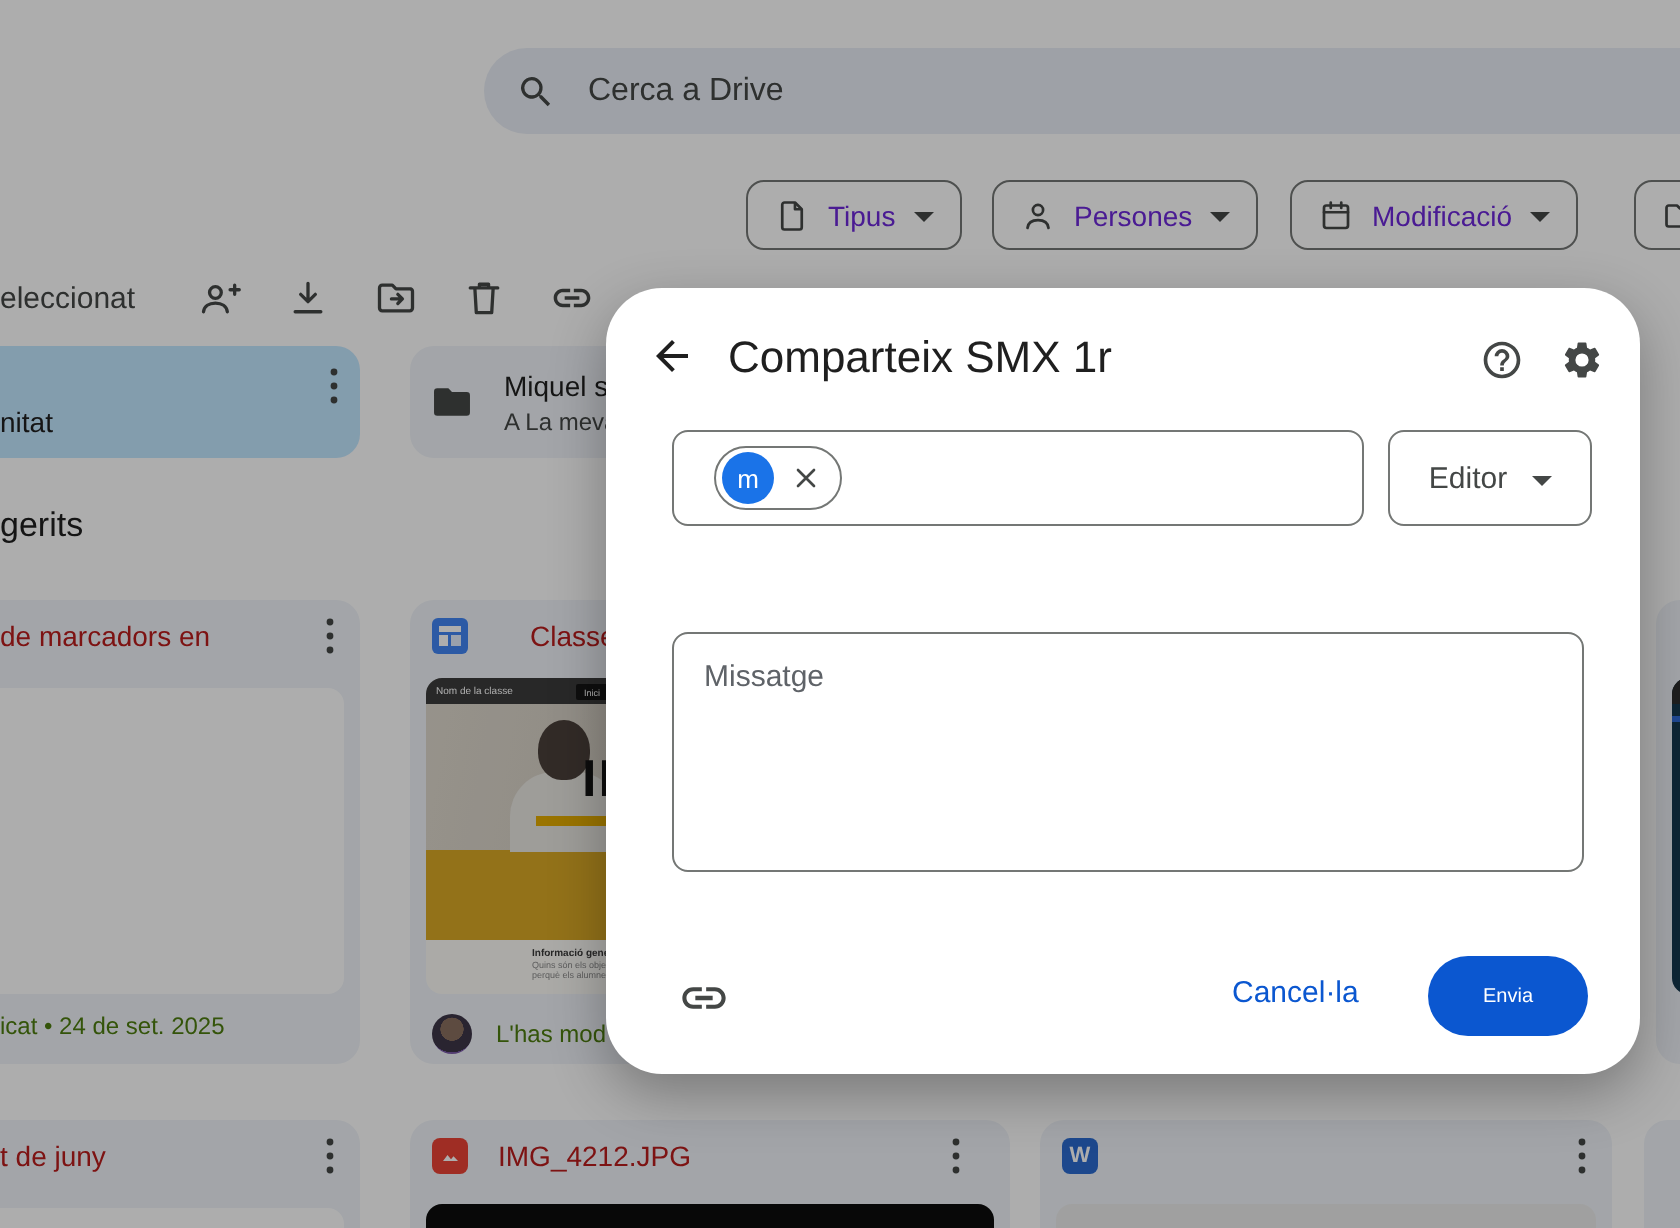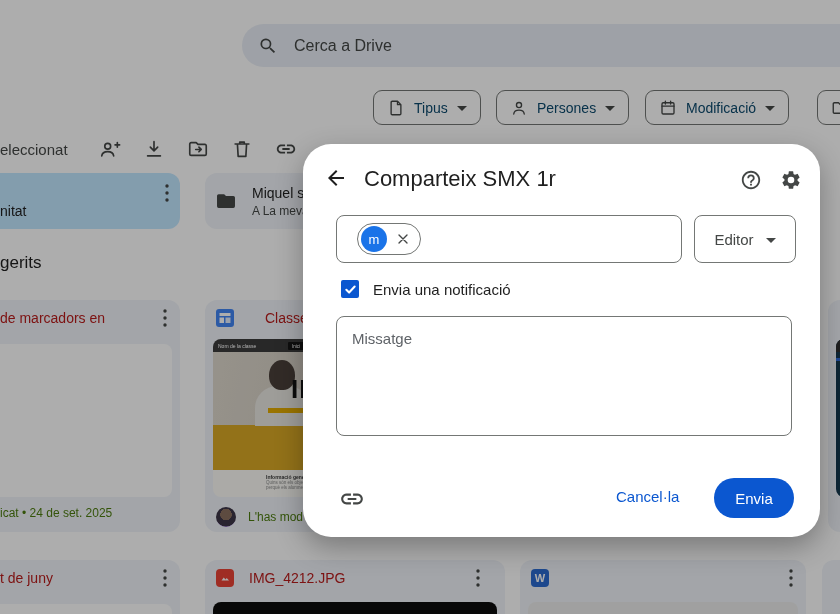--- a/index.html
+++ b/index.html
@@ -19,21 +19,21 @@
     border:none; background:transparent; outline:none; margin-left:16px;
     font-size:16px; color:#444746; width:480px;
     font-family:"Liberation Sans", sans-serif;
   }
   .searchbar input::placeholder{ color:#444746; opacity:1; }
 
   .chip{
     position:absolute; top:90px; height:35px; background:#fff;
     border:1px solid #747775; border-radius:9px;
     display:flex; align-items:center; gap:9px; padding:0 13px;
-    font-size:14px; color:#0c4a6e; white-space:nowrap;
+    font-size:14px; color:#6d28d9; white-space:nowrap;
   }
   .caret{ width:0; height:0; border-left:5px solid transparent;
     border-right:5px solid transparent; border-top:5px solid #444746; margin-top:2px;}
 
   .toolbar{ position:absolute; left:0; top:133px; height:32px;
     display:flex; align-items:center; color:#444746; }
   .sel-text{ font-size:15px; color:#444746; margin-right:20px; white-space:nowrap;}
   .tb-btn{ width:22px; height:22px; margin:0 11px; color:#444746; }
 
   .fcard{ position:absolute; border-radius:12px; background:#f0f4f9; }
@@ -122,21 +122,21 @@
     color:#1f1f1f; outline:none; font-family:"Liberation Sans", sans-serif;
     background:#fff;}
   .message textarea::placeholder{ color:#5f6368; opacity:1; }
 
   .link-btn{ position:absolute; left:36px; top:341px; width:28px; height:28px;
     color:#444746; background:none; border:none; cursor:pointer; }
   .cancel-btn{ position:absolute; left:313px; top:340px; height:24px;
     font-size:15px; font-weight:500; color:#0b57d0; background:none; border:none;
     cursor:pointer; font-family:"Liberation Sans", sans-serif;}
   .send-btn{ position:absolute; left:411px; top:334px; width:80px; height:40px;
-    border-radius:20px; background:#0b57d0; color:#fff; font-size:15px;
+    border-radius:20px; background:#0b57d0; color:#fff; font-size:10px;
     font-weight:500; border:none; cursor:pointer;
     font-family:"Liberation Sans", sans-serif;}
 
   svg{ display:block; }
 </style>
 </head>
 <body>
 
 <div class="screen">
 
@@ -376,28 +376,20 @@
           </svg>
         </button>
       </div>
     </div>
 
     <div class="role">
       <span>Editor</span>
       <span class="caret"></span>
     </div>
 
-    <div class="notify-row">
-      <span class="checkbox">
-        <svg width="13" height="13" viewBox="0 0 14 14" fill="none" stroke="#fff" stroke-width="2.2" stroke-linecap="round" stroke-linejoin="round">
-          <path d="M2.5 7.3l3 3 6-6.5"></path>
-        </svg>
-      </span>
-      <span class="notify-label">Envia una notificació</span>
-    </div>
 
     <div class="message">
       <textarea placeholder="Missatge" style=""></textarea>
     </div>
 
     <button class="link-btn">
       <svg width="26" height="26" viewBox="0 0 24 24" fill="currentColor">
         <path d="M3.9 12c0-1.71 1.39-3.1 3.1-3.1h4V7H7c-2.76 0-5 2.24-5 5s2.24 5 5 5h4v-1.9H7c-1.71 0-3.1-1.39-3.1-3.1zM8 13h8v-2H8v2zm9-6h-4v1.9h4c1.71 0 3.1 1.39 3.1 3.1s-1.39 3.1-3.1 3.1h-4V17h4c2.76 0 5-2.24 5-5s-2.24-5-5-5z"></path>
       </svg>
     </button>

